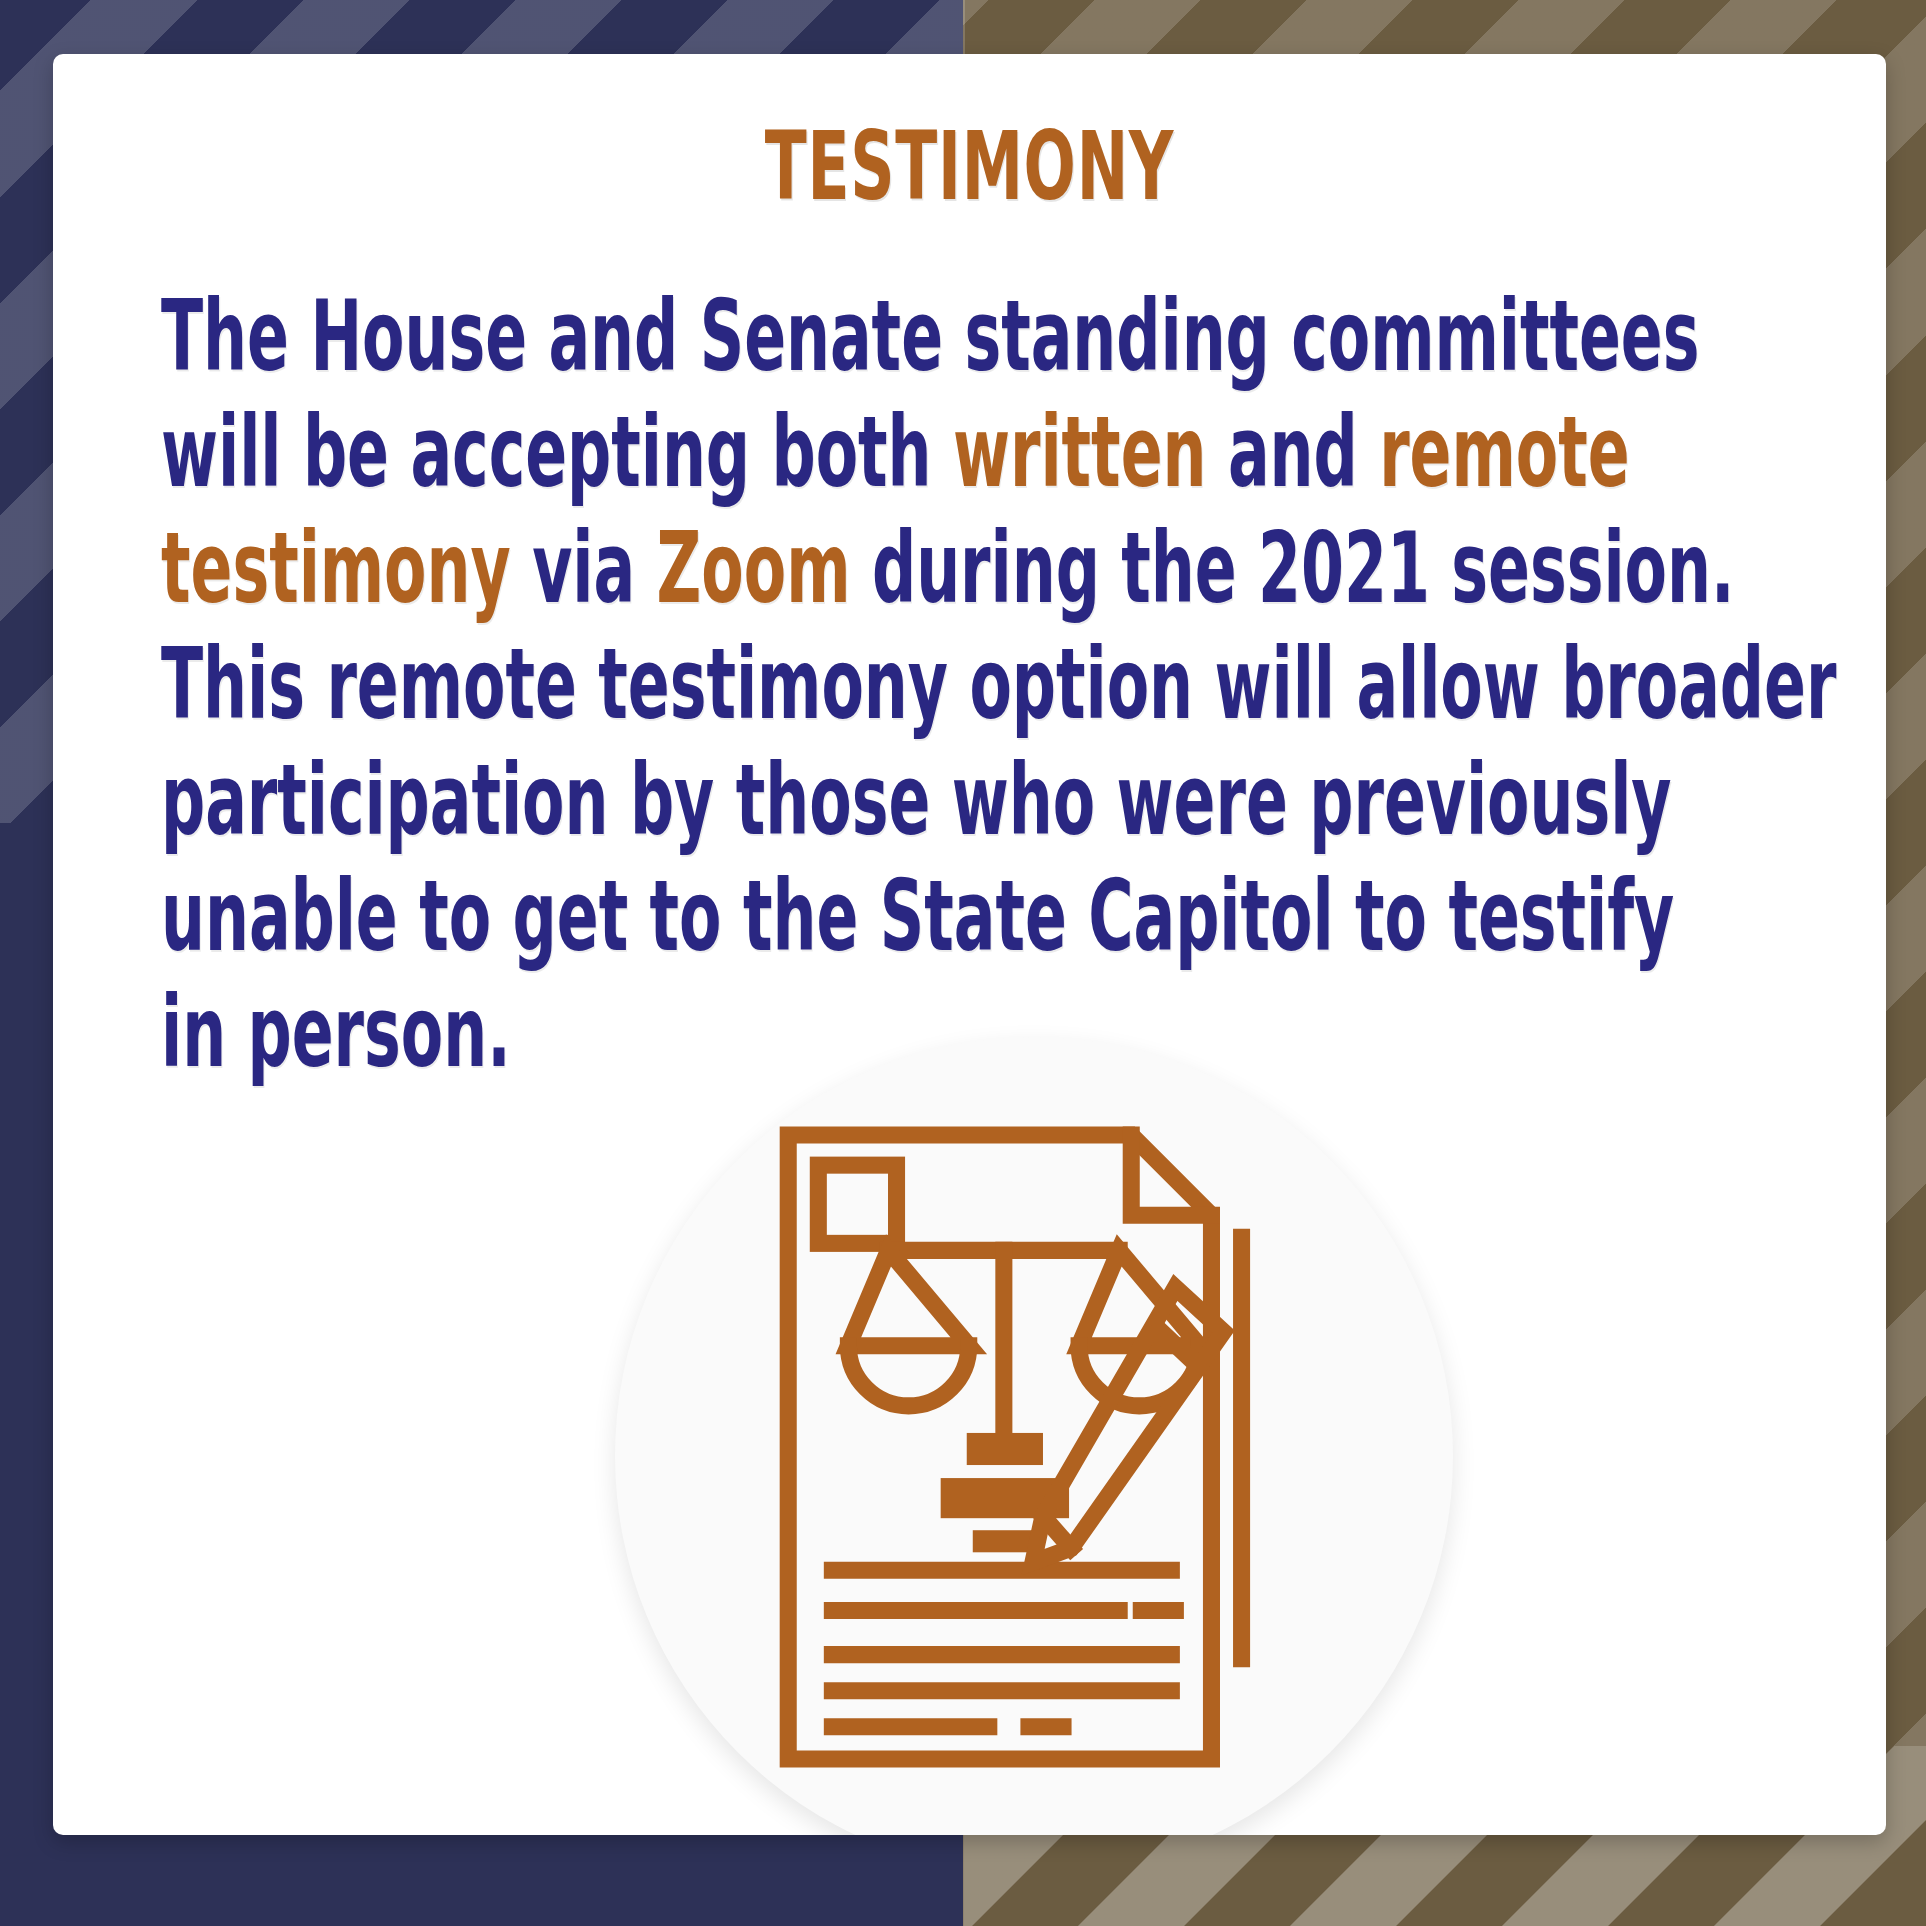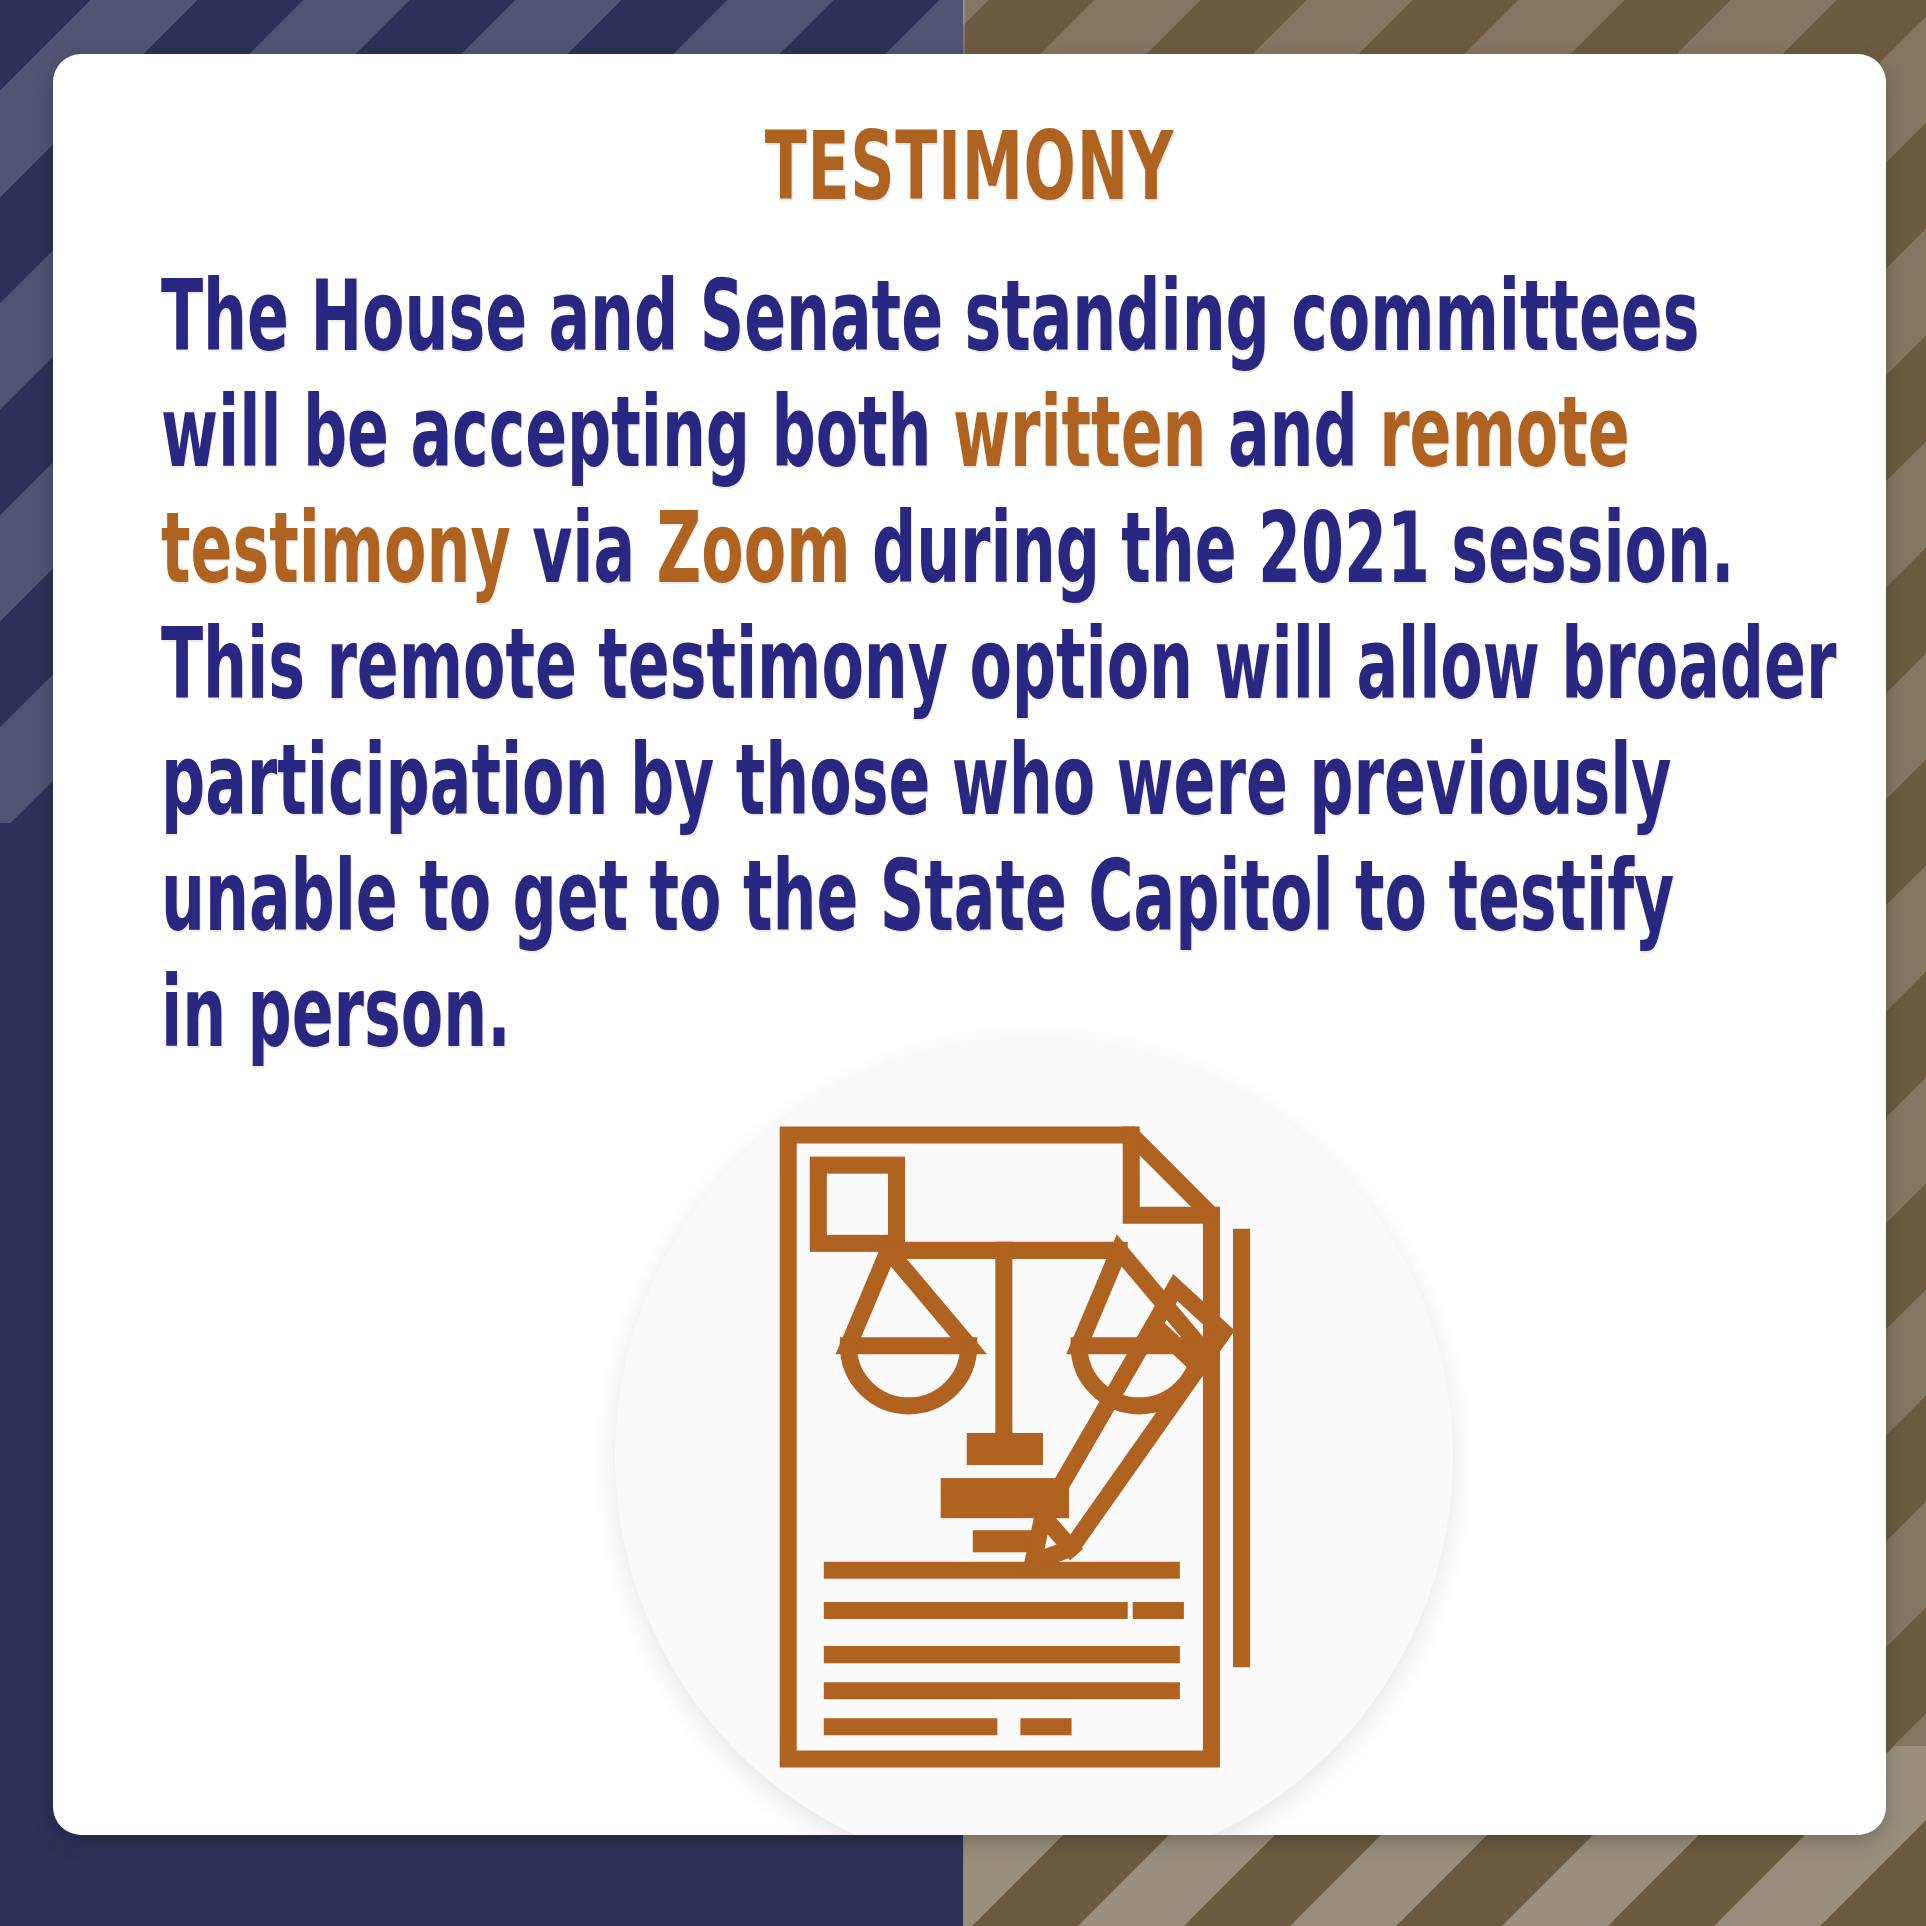--- a/index.html
+++ b/index.html
@@ -52,21 +52,21 @@
     -webkit-mask-image:linear-gradient(to right,rgba(0,0,0,0) 0px,rgba(0,0,0,0) 963px,#000 964px,#000 1926px);
             mask-image:linear-gradient(to right,rgba(0,0,0,0) 0px,rgba(0,0,0,0) 963px,#000 964px,#000 1926px);
   }
 
   
   .card{
     position:absolute;
     left:53px;top:54px;
     width:1833px;height:1781px;
     background:#ffffff;
-    border-radius:28px;
+    border-radius:10px;
     box-shadow:0 7px 20px rgba(0,0,0,0.22);
     overflow:hidden;
   }
 
   
   .title{
     margin:0;
     padding-top:65px;
     text-align:center;
     font-family:"Liberation Sans Narrow","DejaVu Sans Condensed","Liberation Sans", sans-serif;
@@ -76,21 +76,21 @@
     letter-spacing:1px;
     color:#b06220;
     transform:scaleX(0.72);
     transform-origin:center top;
     text-shadow:1.5px 1.5px 0 rgba(0,0,0,0.10);
   }
 
   
   .body-wrap{
     position:absolute;
-    left:108px;top:204px;
+    left:108px;top:224px;
     width:1680px;
   }
   .body-line{
     font-family:"Liberation Sans Narrow","DejaVu Sans Condensed","Liberation Sans", sans-serif;
     font-weight:700;
     font-size:98px;
     line-height:116px;
     color:#2a2782;
     white-space:nowrap;
     transform:scaleX(0.70);

